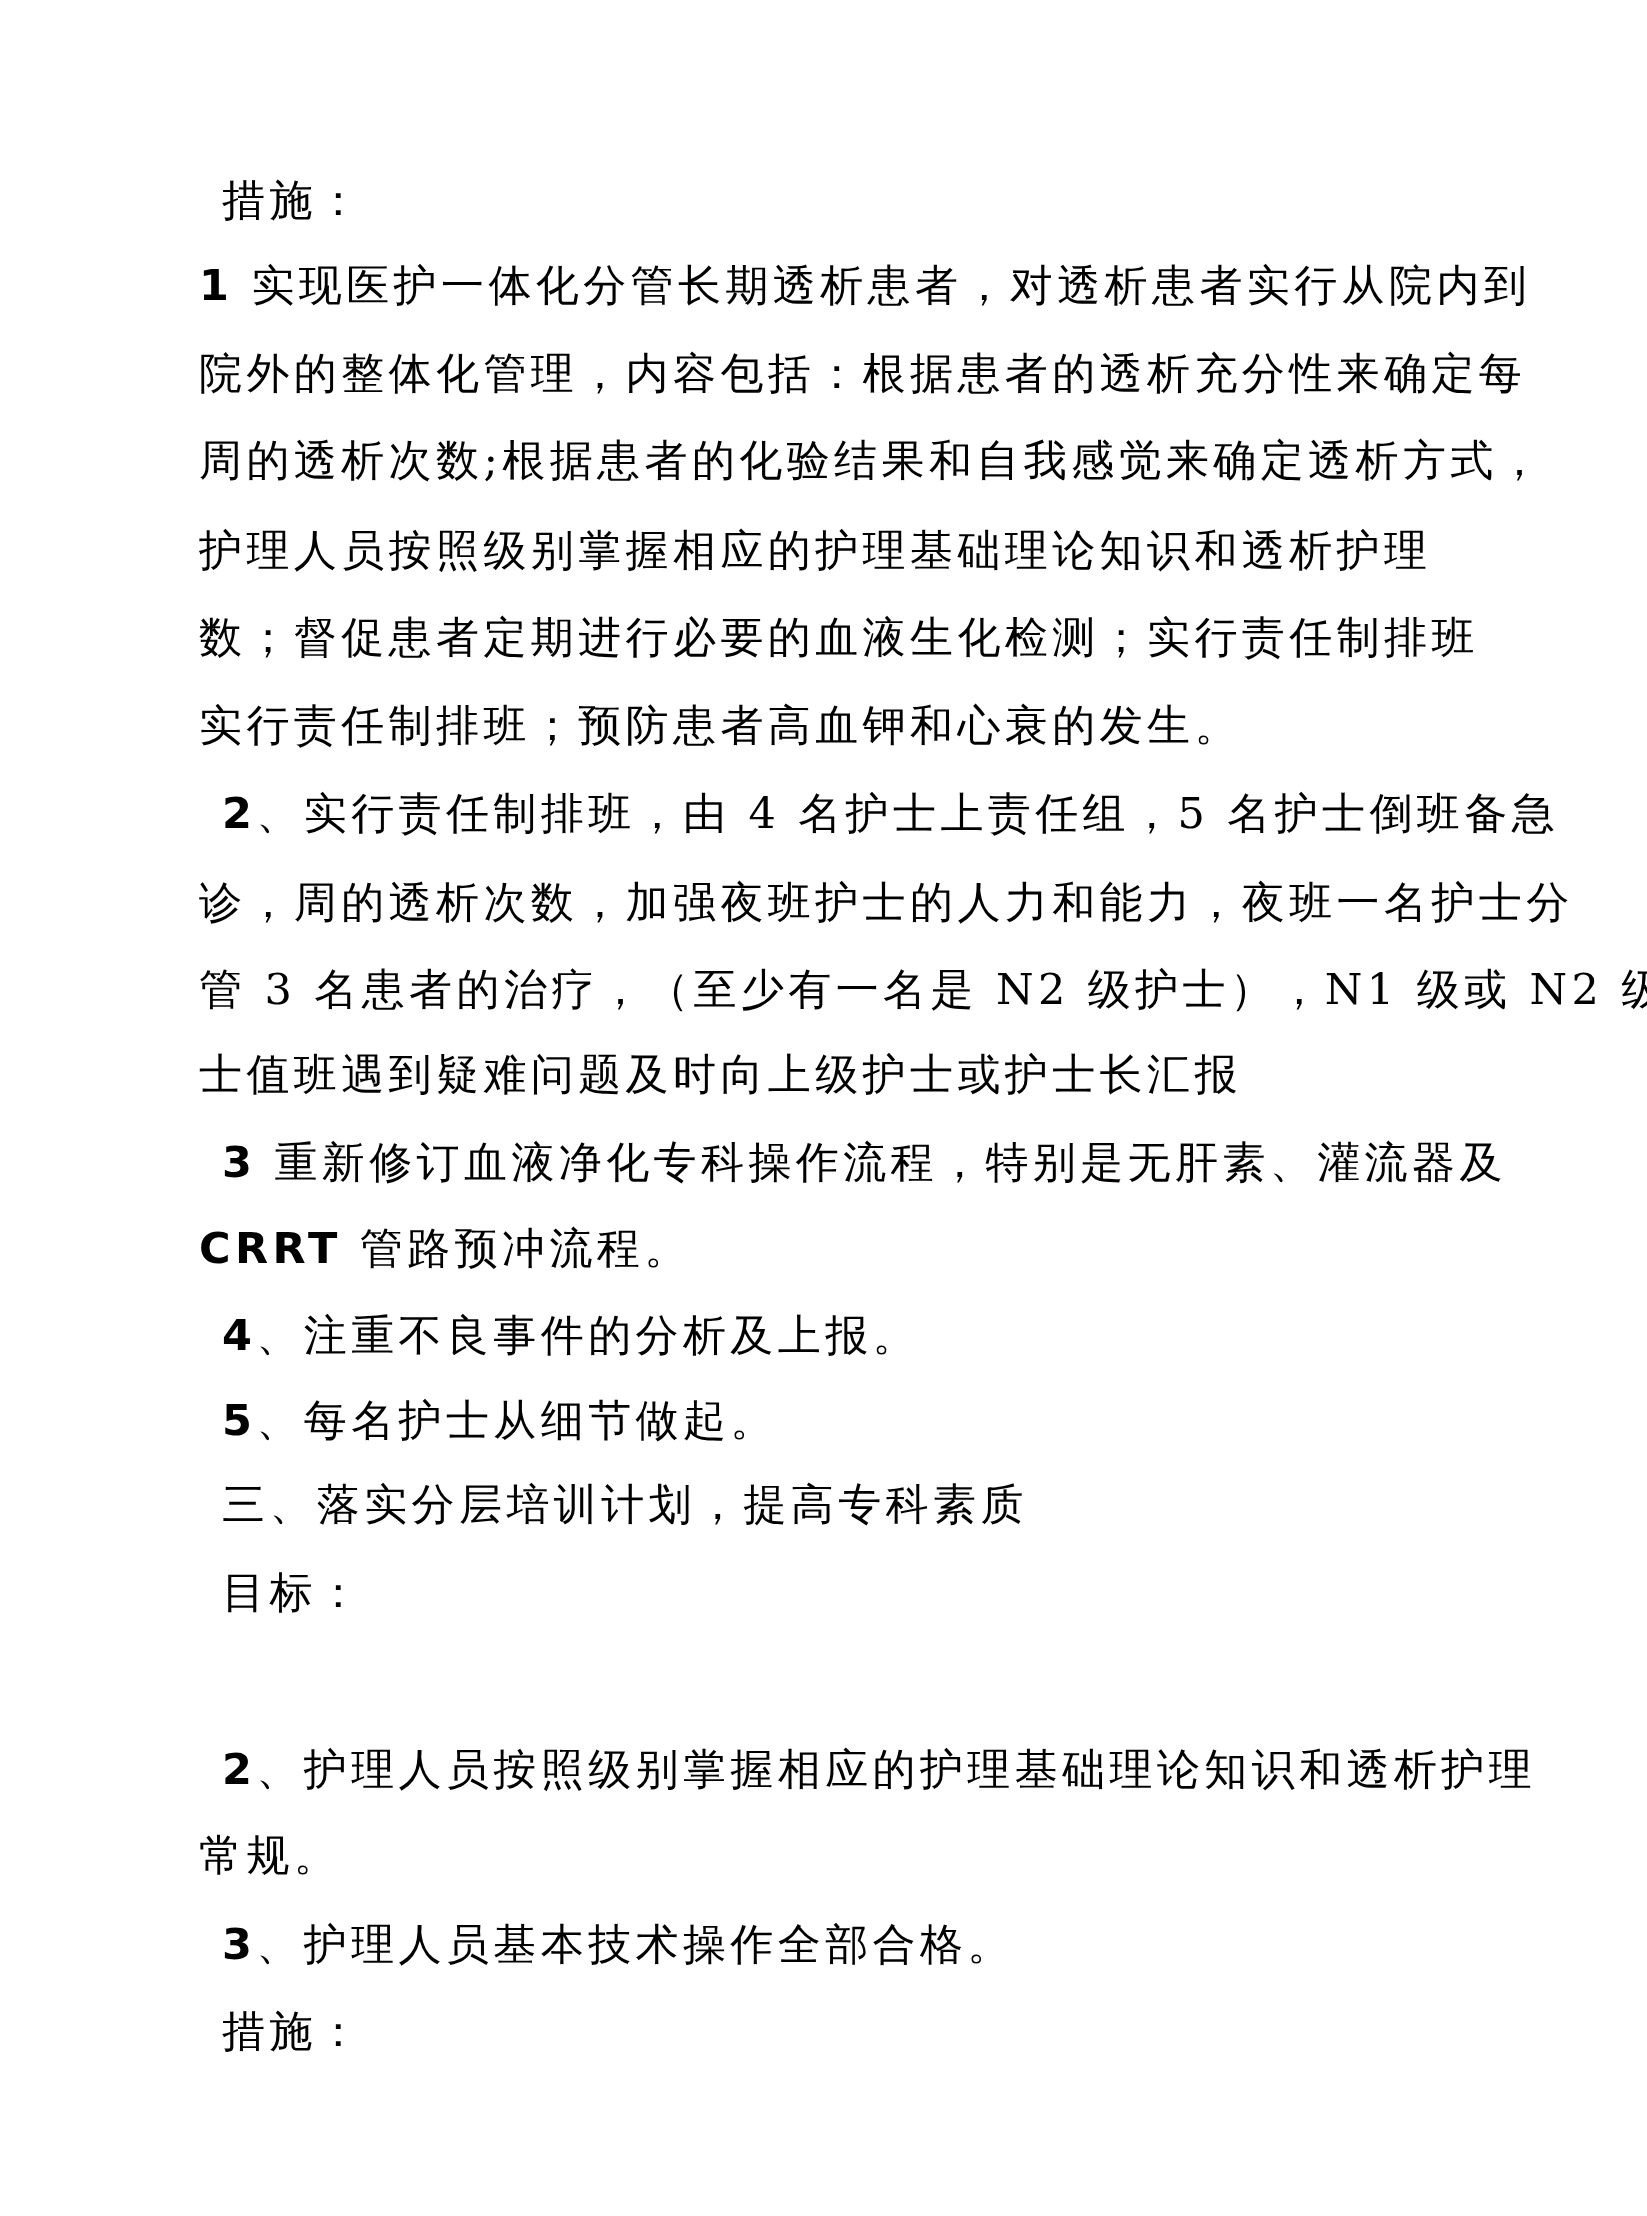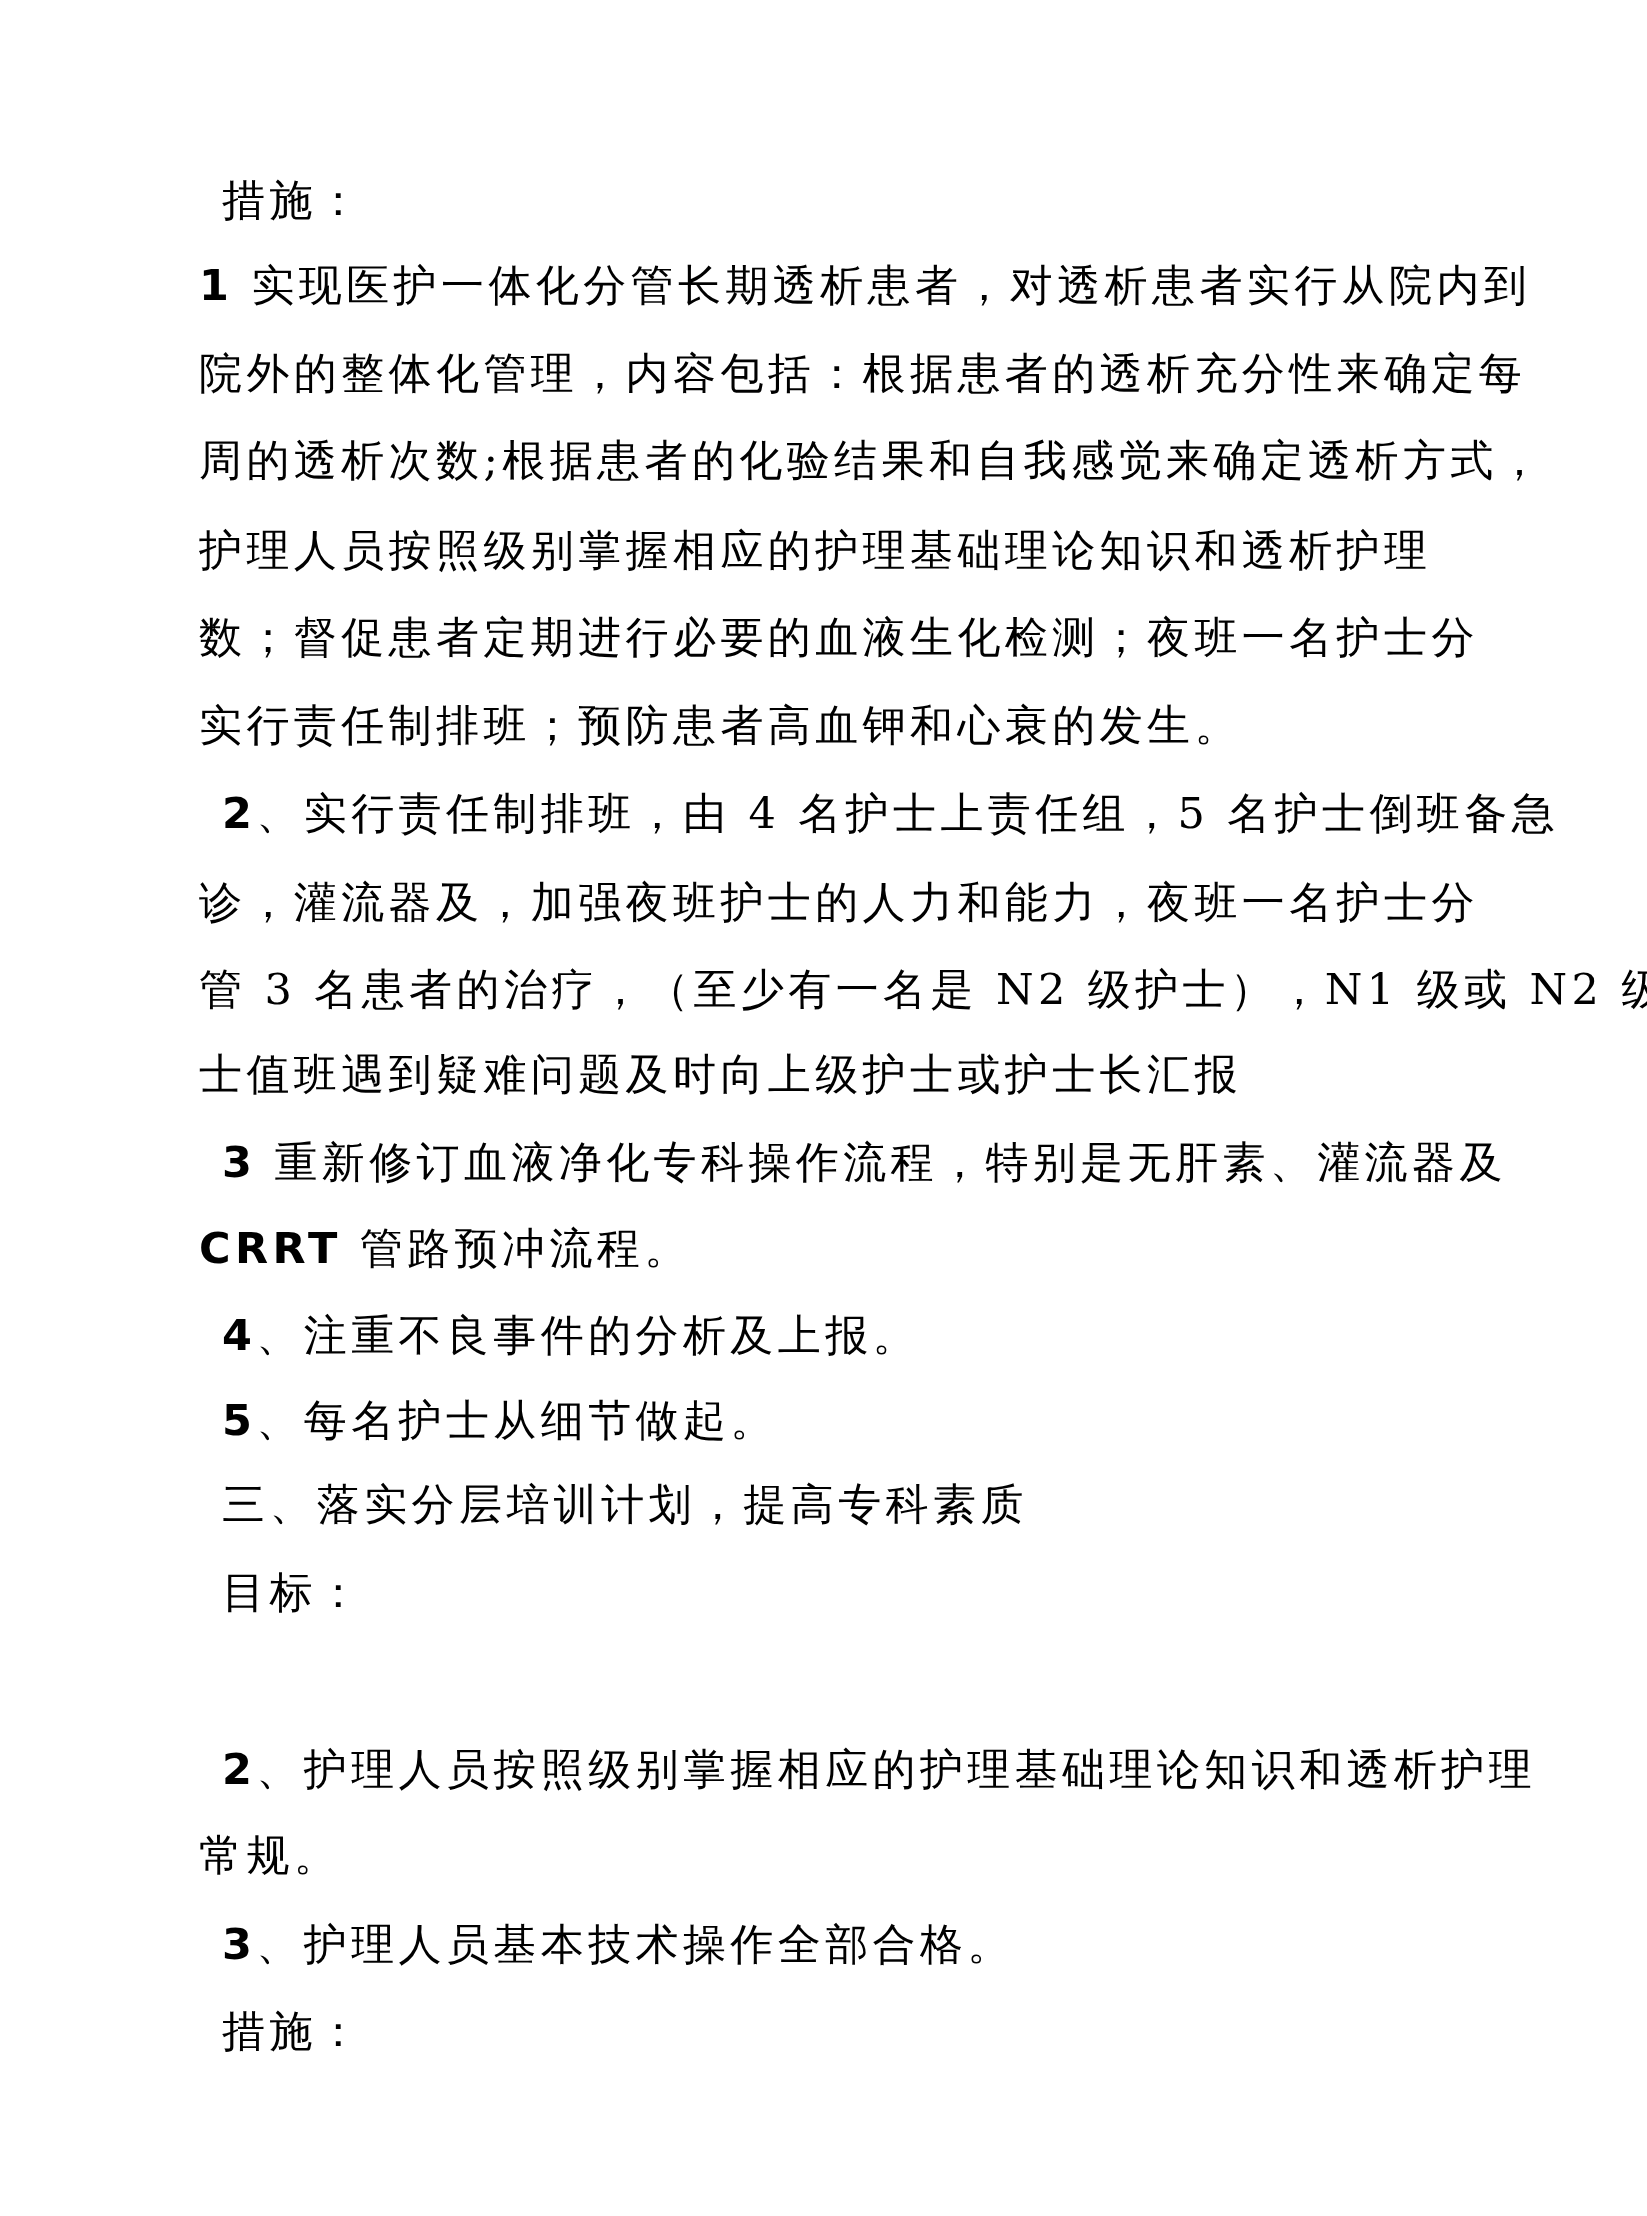--- a/index.html
+++ b/index.html
@@ -59,33 +59,33 @@
 
   <div class="line" style="top:434px">
     <span>周的透析次数;根据患者的化验结果和自我感觉来确定透析方式，</span>
   </div>
 
   <div class="line" style="top:524px">
     <span>护理人员按照级别掌握相应的护理基础理论知识和透析护理</span>
   </div>
 
   <div class="line" style="top:611px">
-    <span>数；督促患者定期进行必要的血液生化检测；夜班一名护士分</span>
+    <span>数；督促患者定期进行必要的血液生化检测；实行责任制排班</span>
   </div>
 
   <div class="line" style="top:699px">
     <span>实行责任制排班；预防患者高血钾和心衰的发生。</span>
   </div>
 
   <div class="line indent" style="top:787px">
     <span class="num">2</span><span>、实行责任制排班，由 4 名护士上责任组，5 名护士倒班备急</span>
   </div>
 
   <div class="line" style="top:876px">
-    <span>诊，灌流器及，加强夜班护士的人力和能力，夜班一名护士分</span>
+    <span>诊，周的透析次数，加强夜班护士的人力和能力，夜班一名护士分</span>
   </div>
 
   <div class="line" style="top:963px">
     <span>管 3 名患者的治疗，（至少有一名是 N2 级护士），N1 级或 N2 级护</span>
   </div>
 
   <div class="line" style="top:1048px">
     <span>士值班遇到疑难问题及时向上级护士或护士长汇报</span>
   </div>
 

